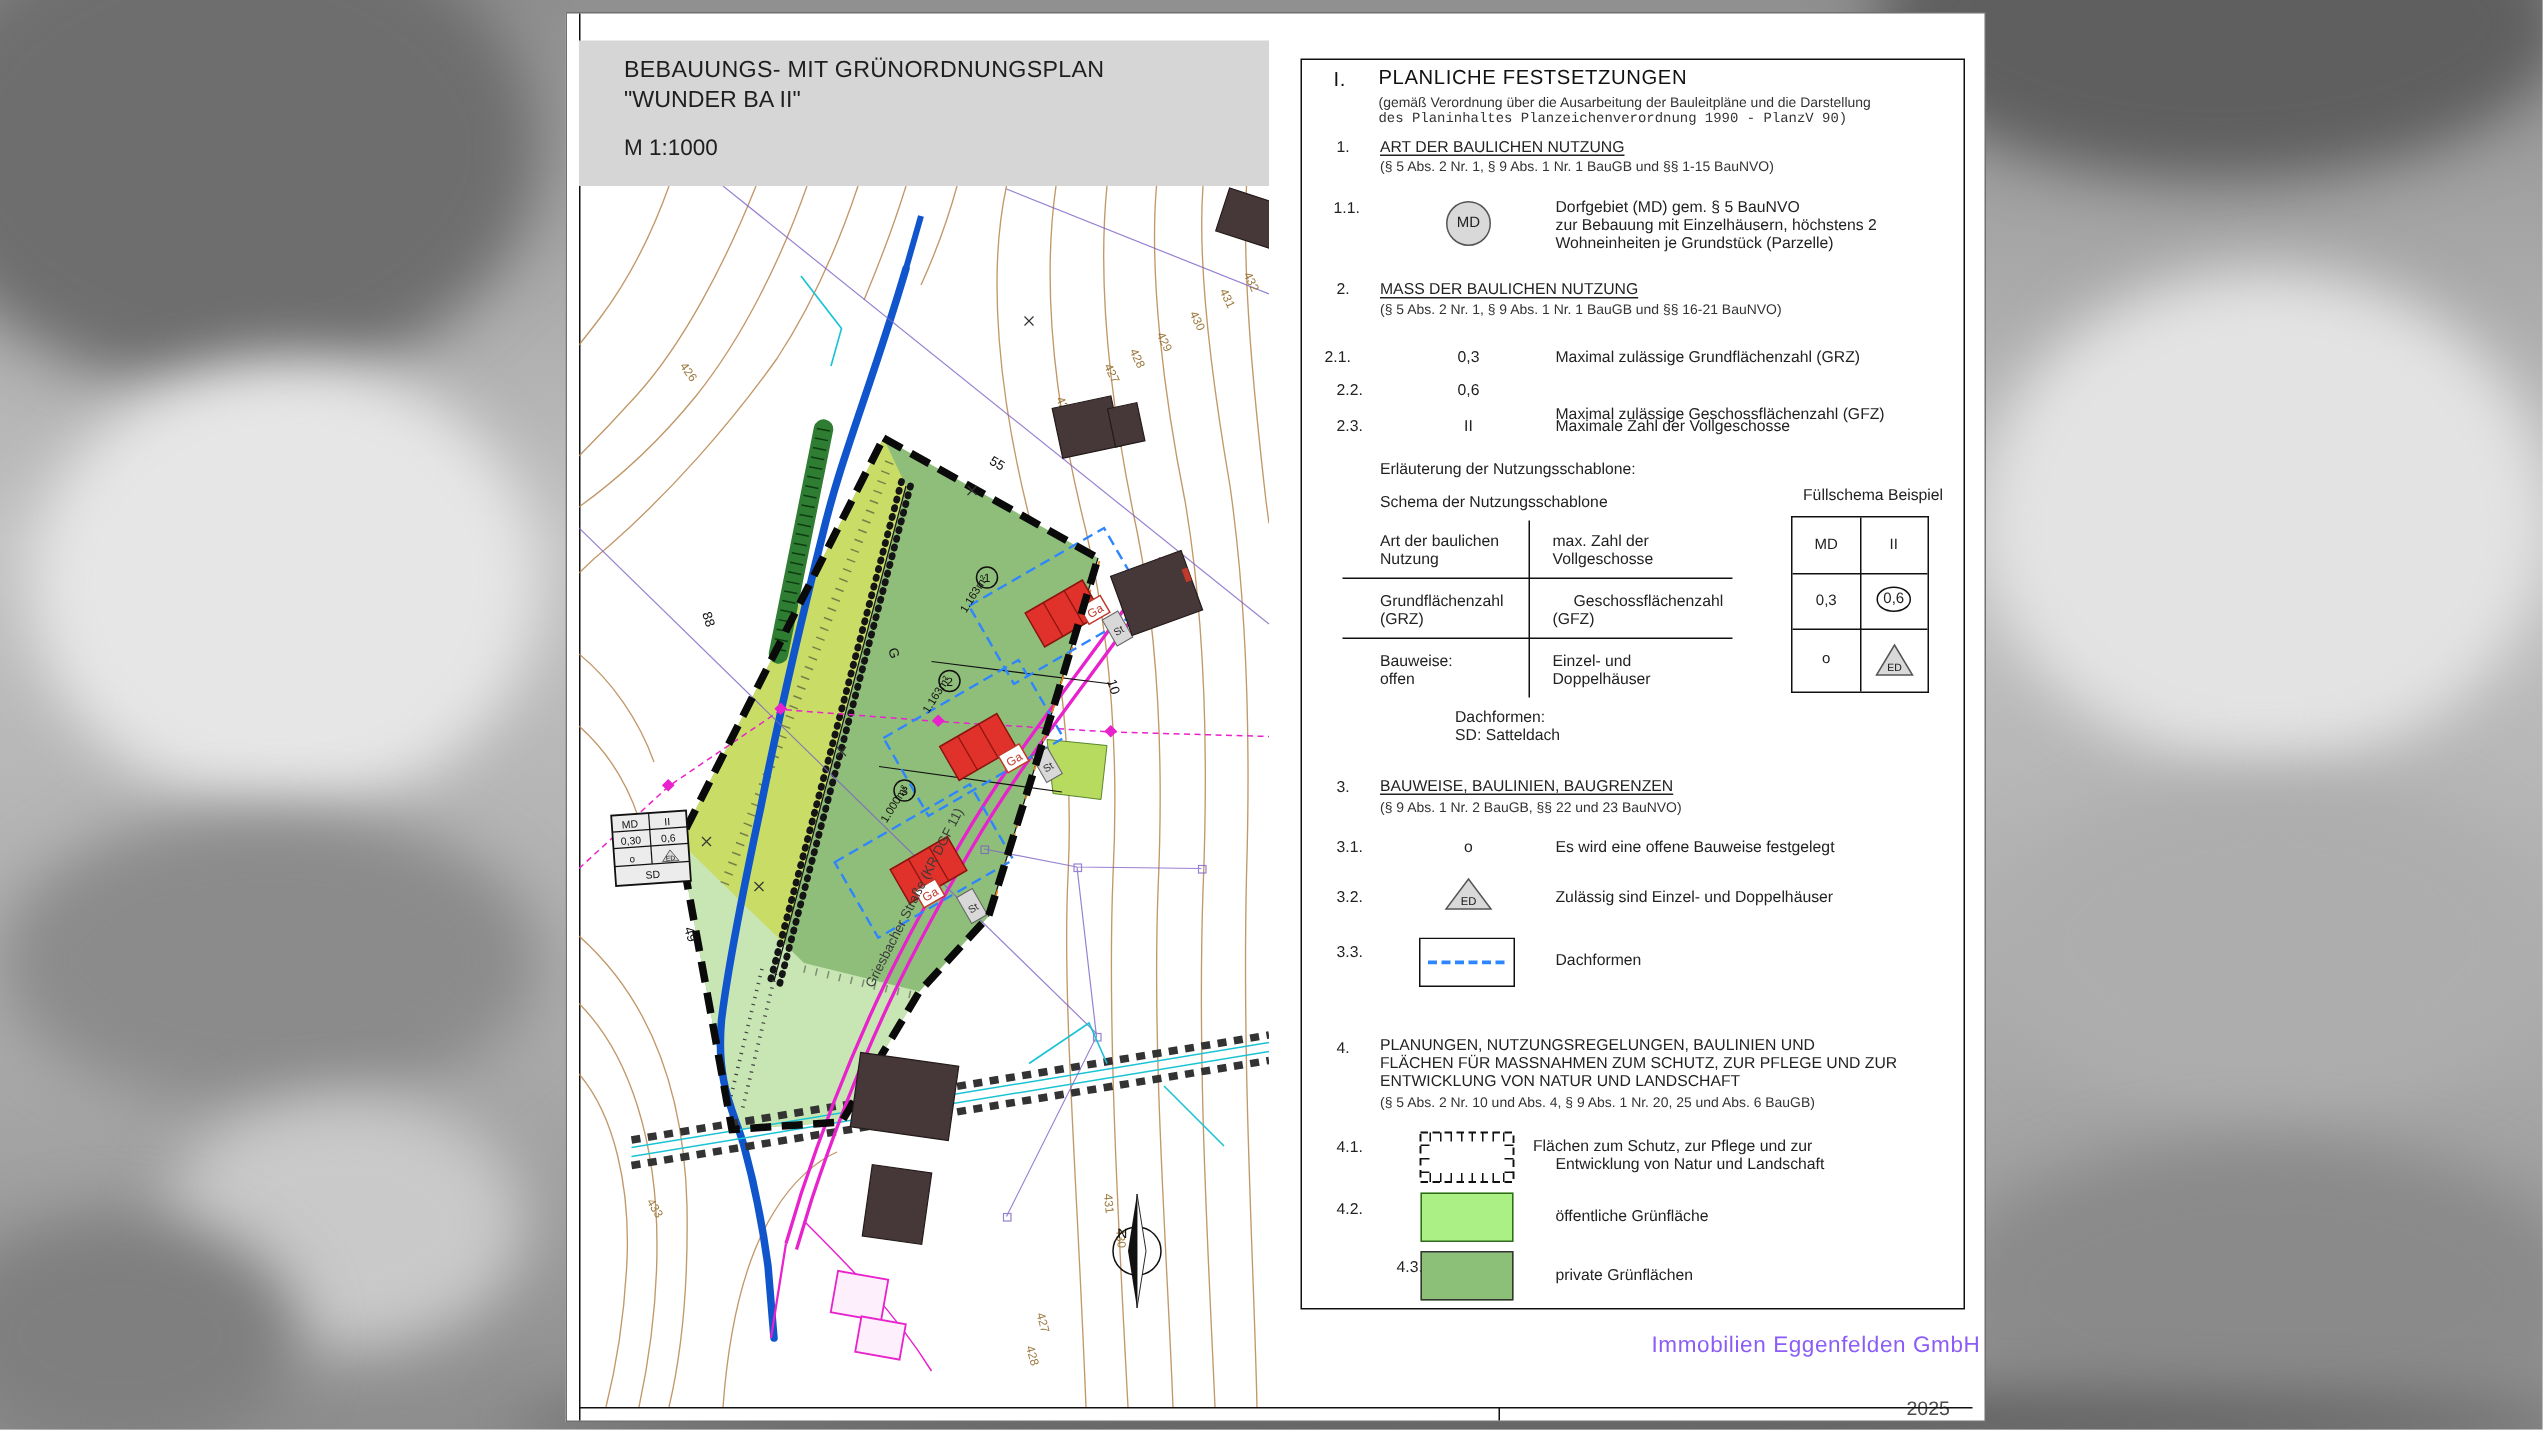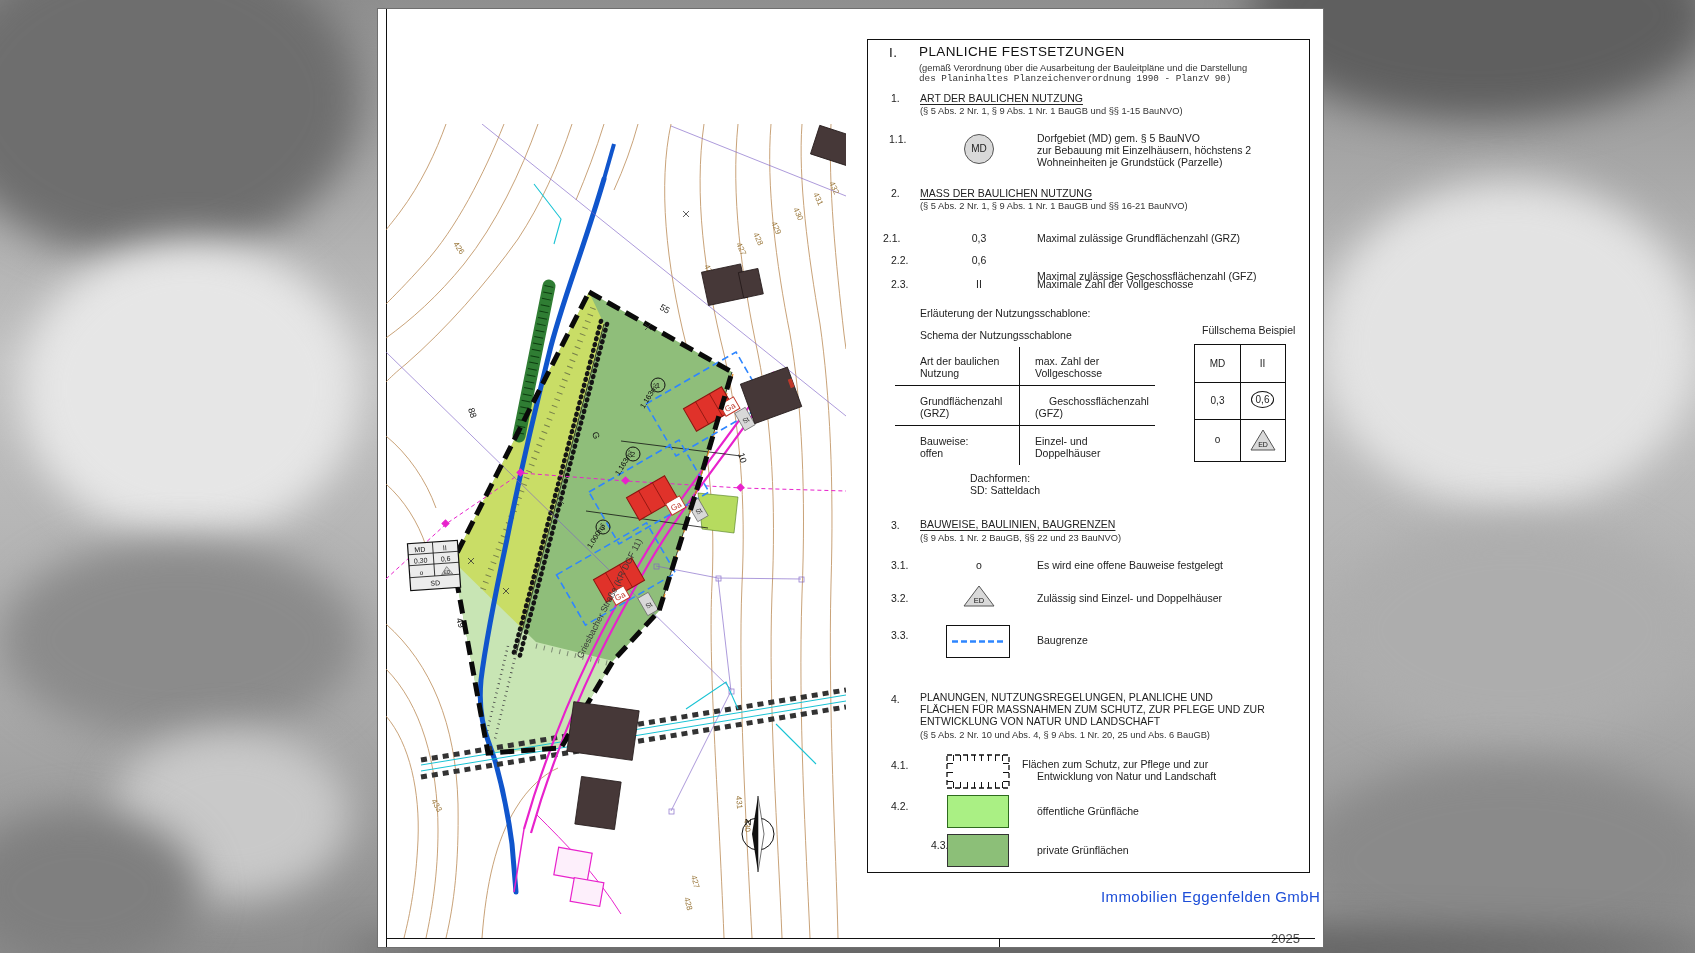--- a/index.html
+++ b/index.html
@@ -20,21 +20,21 @@
   .lg{position:absolute;white-space:nowrap;font-size:10.5px;color:#222;line-height:12px;}
   .lg.small{font-size:9.3px;color:#333;}
   .lg.head{font-size:13.5px;letter-spacing:.4px;color:#111;}
   .ul{text-decoration:underline;text-underline-offset:2px;}
   .symcol{position:absolute;left:96px;width:30px;text-align:center;font-size:10.5px;color:#222;}
   .md-circle{position:absolute;left:96px;width:28px;height:28px;border:1px solid #555;border-radius:50%;
              background:#d9d9d9;text-align:center;line-height:28px;font-size:10px;color:#222;}
   .swatch{position:absolute;left:79px;width:60px;height:31px;border:1px solid #2e6b1e;}
   .circ06{display:inline-block;border:1px solid #111;border-radius:50%;padding:2px 4px;}
   .ftxt{position:absolute;font-size:10px;color:#222;text-align:center;}
-  #footer-company{position:absolute;left:723px;top:879px;font-size:15px;color:#1d4ed8;letter-spacing:.4px;}
+  #footer-company{position:absolute;left:723px;top:879px;font-size:15px;color:#8b5cf6;letter-spacing:.4px;}
   #footer-year{position:absolute;left:893px;top:922px;font-size:13px;color:#4d4d4d;}
   svg text{font-family:"Liberation Sans","DejaVu Sans",sans-serif;}
 </style>
 </head>
 <body>
 
 <div>
   <div class="blob" style="left:-60px;top:-60px;width:420px;height:320px;background:#6e6e6e;"></div>
   <div class="blob" style="left:20px;top:240px;width:340px;height:300px;background:#e6e6e6;"></div>
   <div class="blob" style="left:0px;top:540px;width:360px;height:200px;background:#8b8b8b;"></div>
@@ -43,20 +43,25 @@
   <div class="blob" style="left:1250px;top:-90px;width:460px;height:210px;background:#5f5f5f;"></div>
   <div class="blob" style="left:1320px;top:180px;width:380px;height:330px;background:#e3e3e3;"></div>
   <div class="blob" style="left:1330px;top:520px;width:370px;height:220px;background:#adadad;"></div>
   <div class="blob" style="left:1300px;top:760px;width:420px;height:200px;background:#8a8a8a;"></div>
   <div class="blob" style="left:340px;top:930px;width:1380px;height:40px;background:#565656;"></div>
 </div>
 
 <div id="sheet">
   <div class="vline" style="left:8px;top:0;height:938px;"></div>
 
+  <div id="title-block">
+    <div class="t1">BEBAUUNGS- MIT GRÜNORDNUNGSPLAN</div>
+    <div class="t2">"WUNDER BA II"</div>
+    <div class="tscale">M 1:1000</div>
+  </div>
 
   <svg class="abs" style="left:8px;top:115px;" width="460" height="814" viewBox="0 0 460 814">
 
     <g stroke="#b8864f" stroke-width="0.9" fill="none" opacity="0.85">
       <path d="M 118 0 C 98 50 70 105 38 140 C 20 160 8 172 0 180"></path>
       <path d="M 152 0 C 135 48 110 100 78 140 C 52 172 25 196 0 214"></path>
       <path d="M 186 0 C 172 42 155 80 132 115 C 100 160 60 205 20 240 C 10 248 4 254 0 258"></path>
       <path d="M 60 0 C 50 28 35 60 14 88 C 8 96 3 102 0 106"></path>
       <path d="M 218 0 C 210 26 200 52 190 76"></path>
       <path d="M 252 0 C 246 22 238 44 228 66"></path>
@@ -373,24 +378,24 @@
       <polygon points="17,3 32,23 2,23" fill="#d9d9d9" stroke="#555"></polygon>
       <text x="17" y="20" font-size="7.5" text-anchor="middle" fill="#111">ED</text>
     </svg>
     <div class="lg" style="left:169px;top:552px;">Zulässig sind Einzel- und Doppelhäuser</div>
 
     <div class="lg" style="left:23px;top:589px;">3.3.</div>
     <svg class="abs" style="left:78px;top:585px;" width="64" height="33" viewBox="0 0 64 33">
       <rect x="0.5" y="0.5" width="63" height="32" fill="#fff" stroke="#111"></rect>
       <line x1="6" y1="16.5" x2="58" y2="16.5" stroke="#2e86ff" stroke-width="2.5" stroke-dasharray="6 3"></line>
     </svg>
-    <div class="lg" style="left:169px;top:594px;">Baugrenze</div>
+    <div class="lg" style="left:169px;top:594px;">Dachformen</div>
 
     <div class="lg" style="left:23px;top:653px;">4.</div>
-    <div class="lg" style="left:52px;top:651px;">PLANUNGEN, NUTZUNGSREGELUNGEN, PLANLICHE UND</div>
+    <div class="lg" style="left:52px;top:651px;">PLANUNGEN, NUTZUNGSREGELUNGEN, BAULINIEN UND</div>
     <div class="lg" style="left:52px;top:663px;">FLÄCHEN FÜR MASSNAHMEN ZUM SCHUTZ, ZUR PFLEGE UND ZUR</div>
     <div class="lg" style="left:52px;top:675px;">ENTWICKLUNG VON NATUR UND LANDSCHAFT</div>
     <div class="lg small" style="left:52px;top:689px;">(§ 5 Abs. 2 Nr. 10 und Abs. 4, § 9 Abs. 1 Nr. 20, 25 und Abs. 6 BauGB)</div>
 
     <div class="lg" style="left:23px;top:719px;">4.1.</div>
     <svg class="abs" style="left:78px;top:714px;" width="64" height="35" viewBox="0 0 64 35">
       <rect x="1" y="1" width="62" height="33" fill="#fff" stroke="#111" stroke-width="1.3" stroke-dasharray="5 3"></rect>
       <line x1="7" y1="4" x2="58" y2="4" stroke="#111" stroke-width="6" stroke-dasharray="1 6"></line>
       <line x1="7" y1="31" x2="58" y2="31" stroke="#111" stroke-width="6" stroke-dasharray="1 6"></line>
       <line x1="4" y1="9" x2="4" y2="28" stroke="#111" stroke-width="6" stroke-dasharray="1 8"></line>

